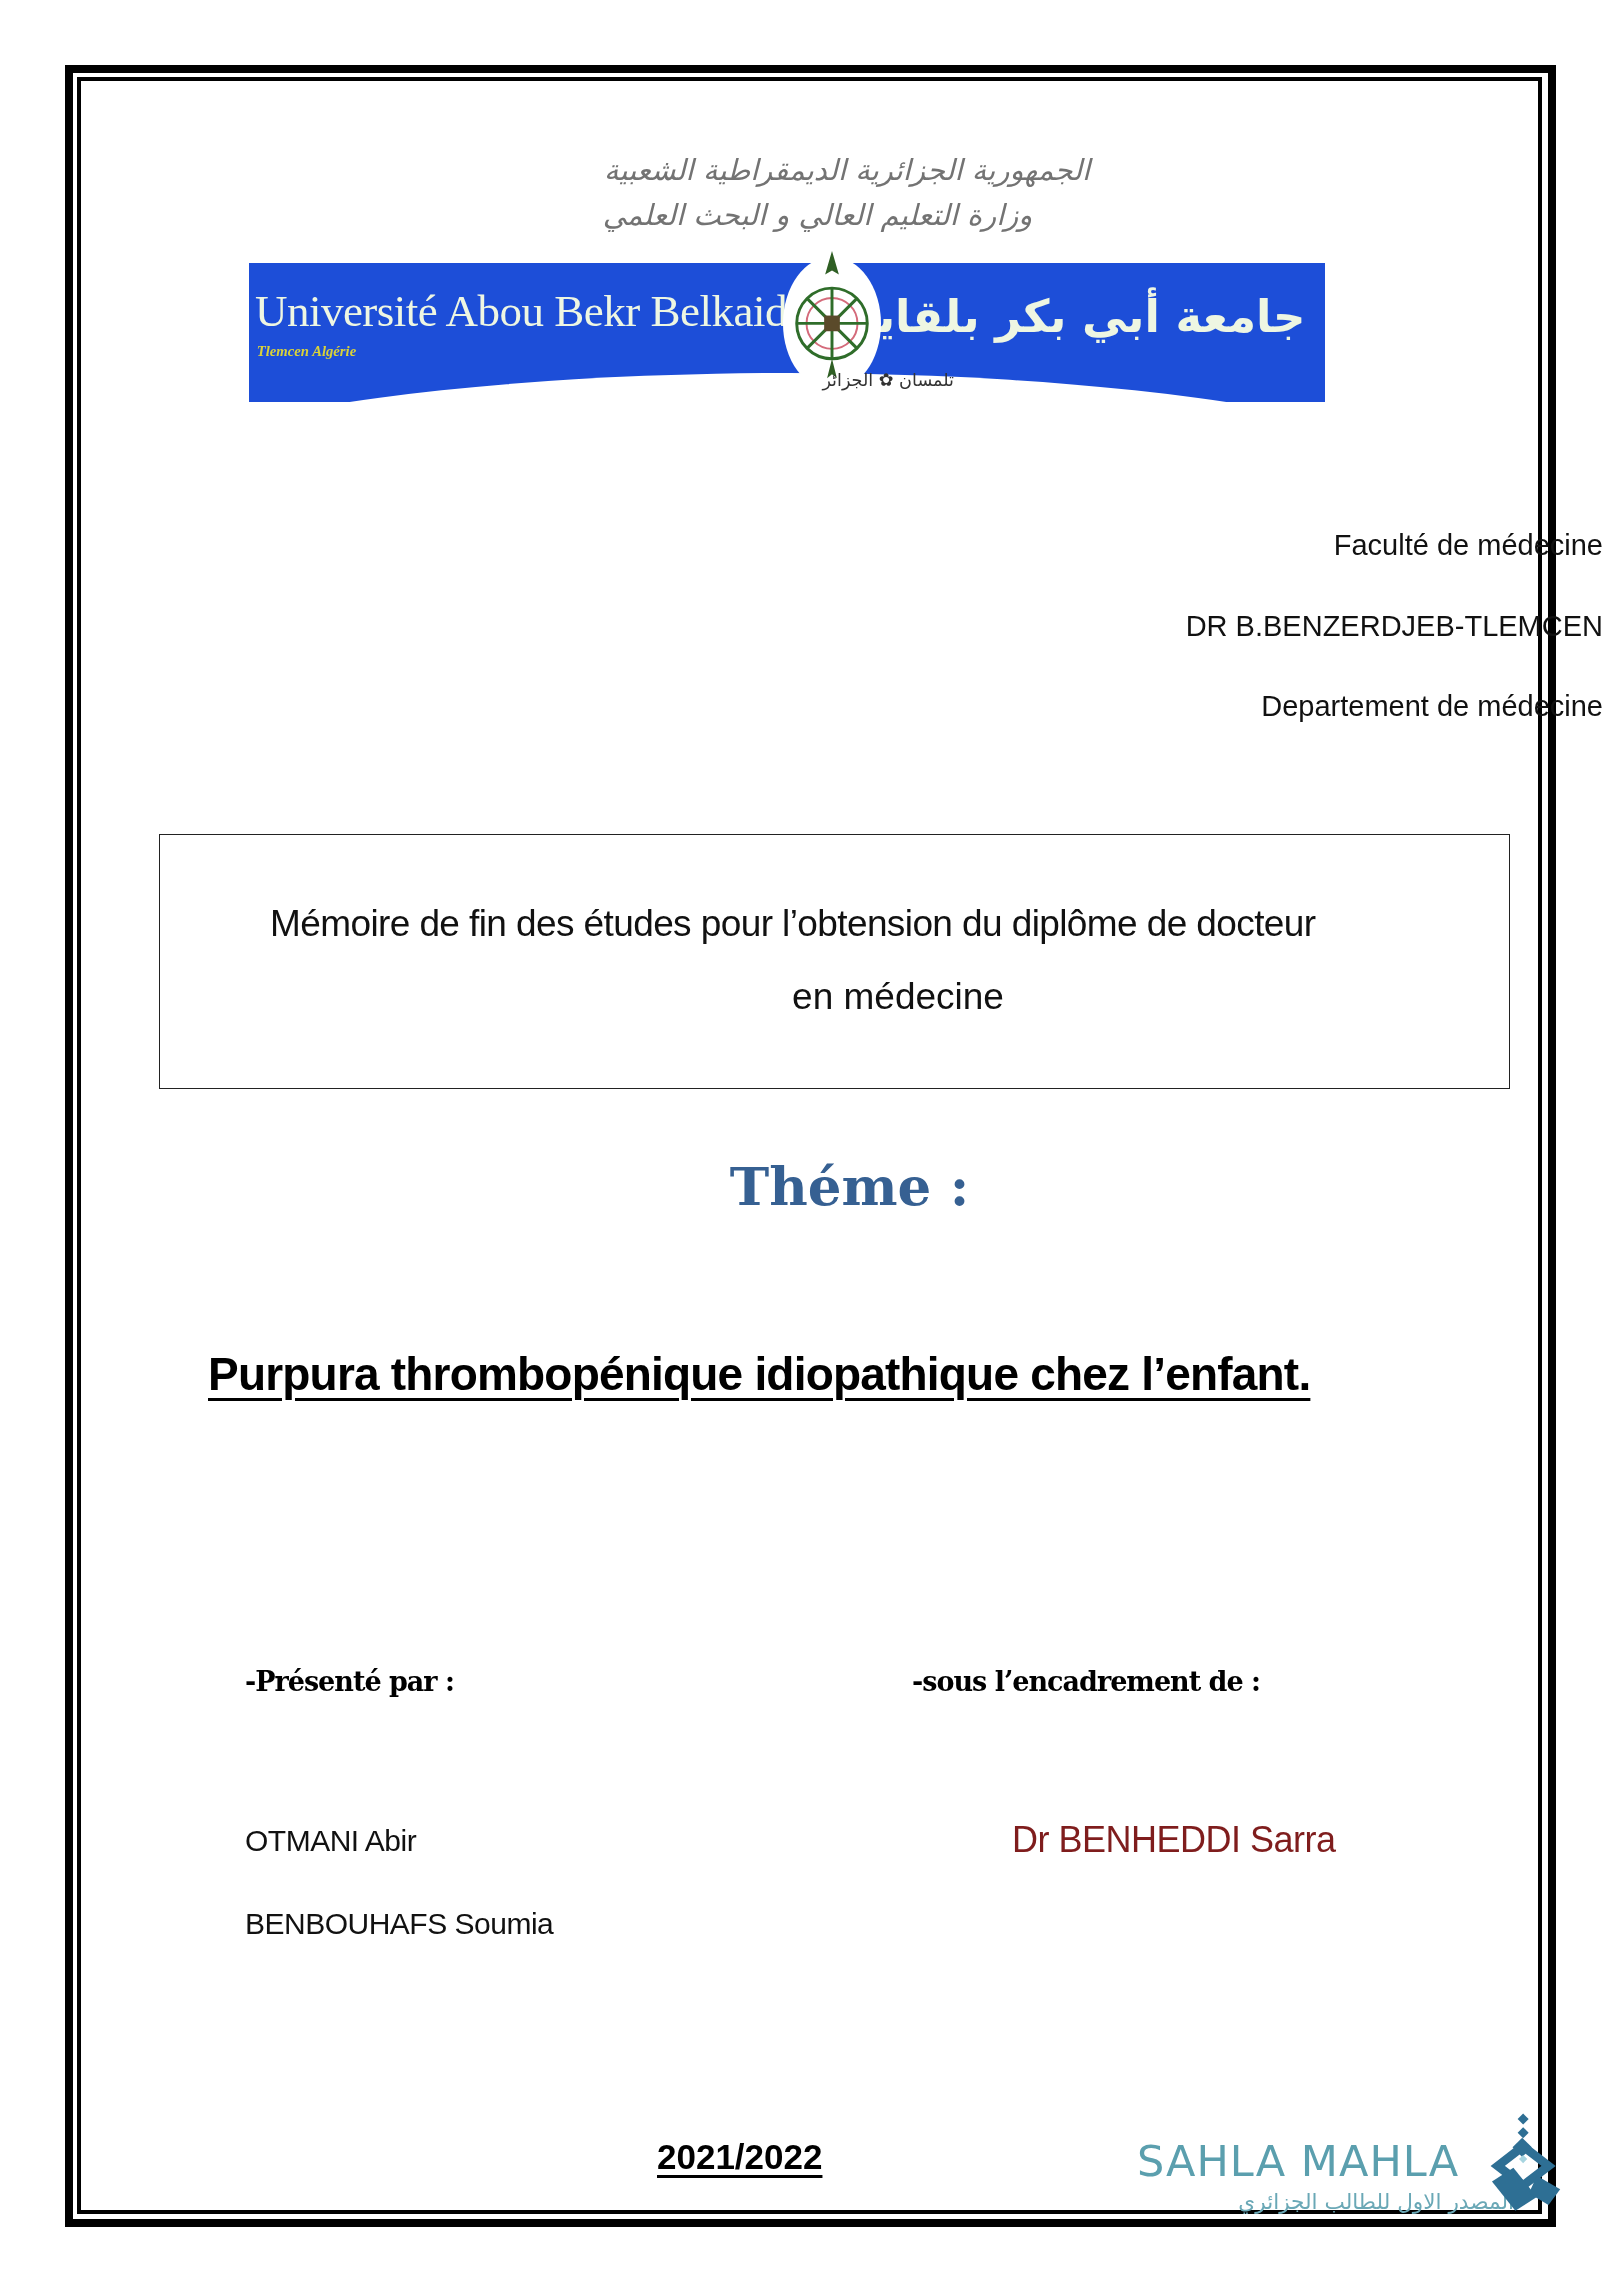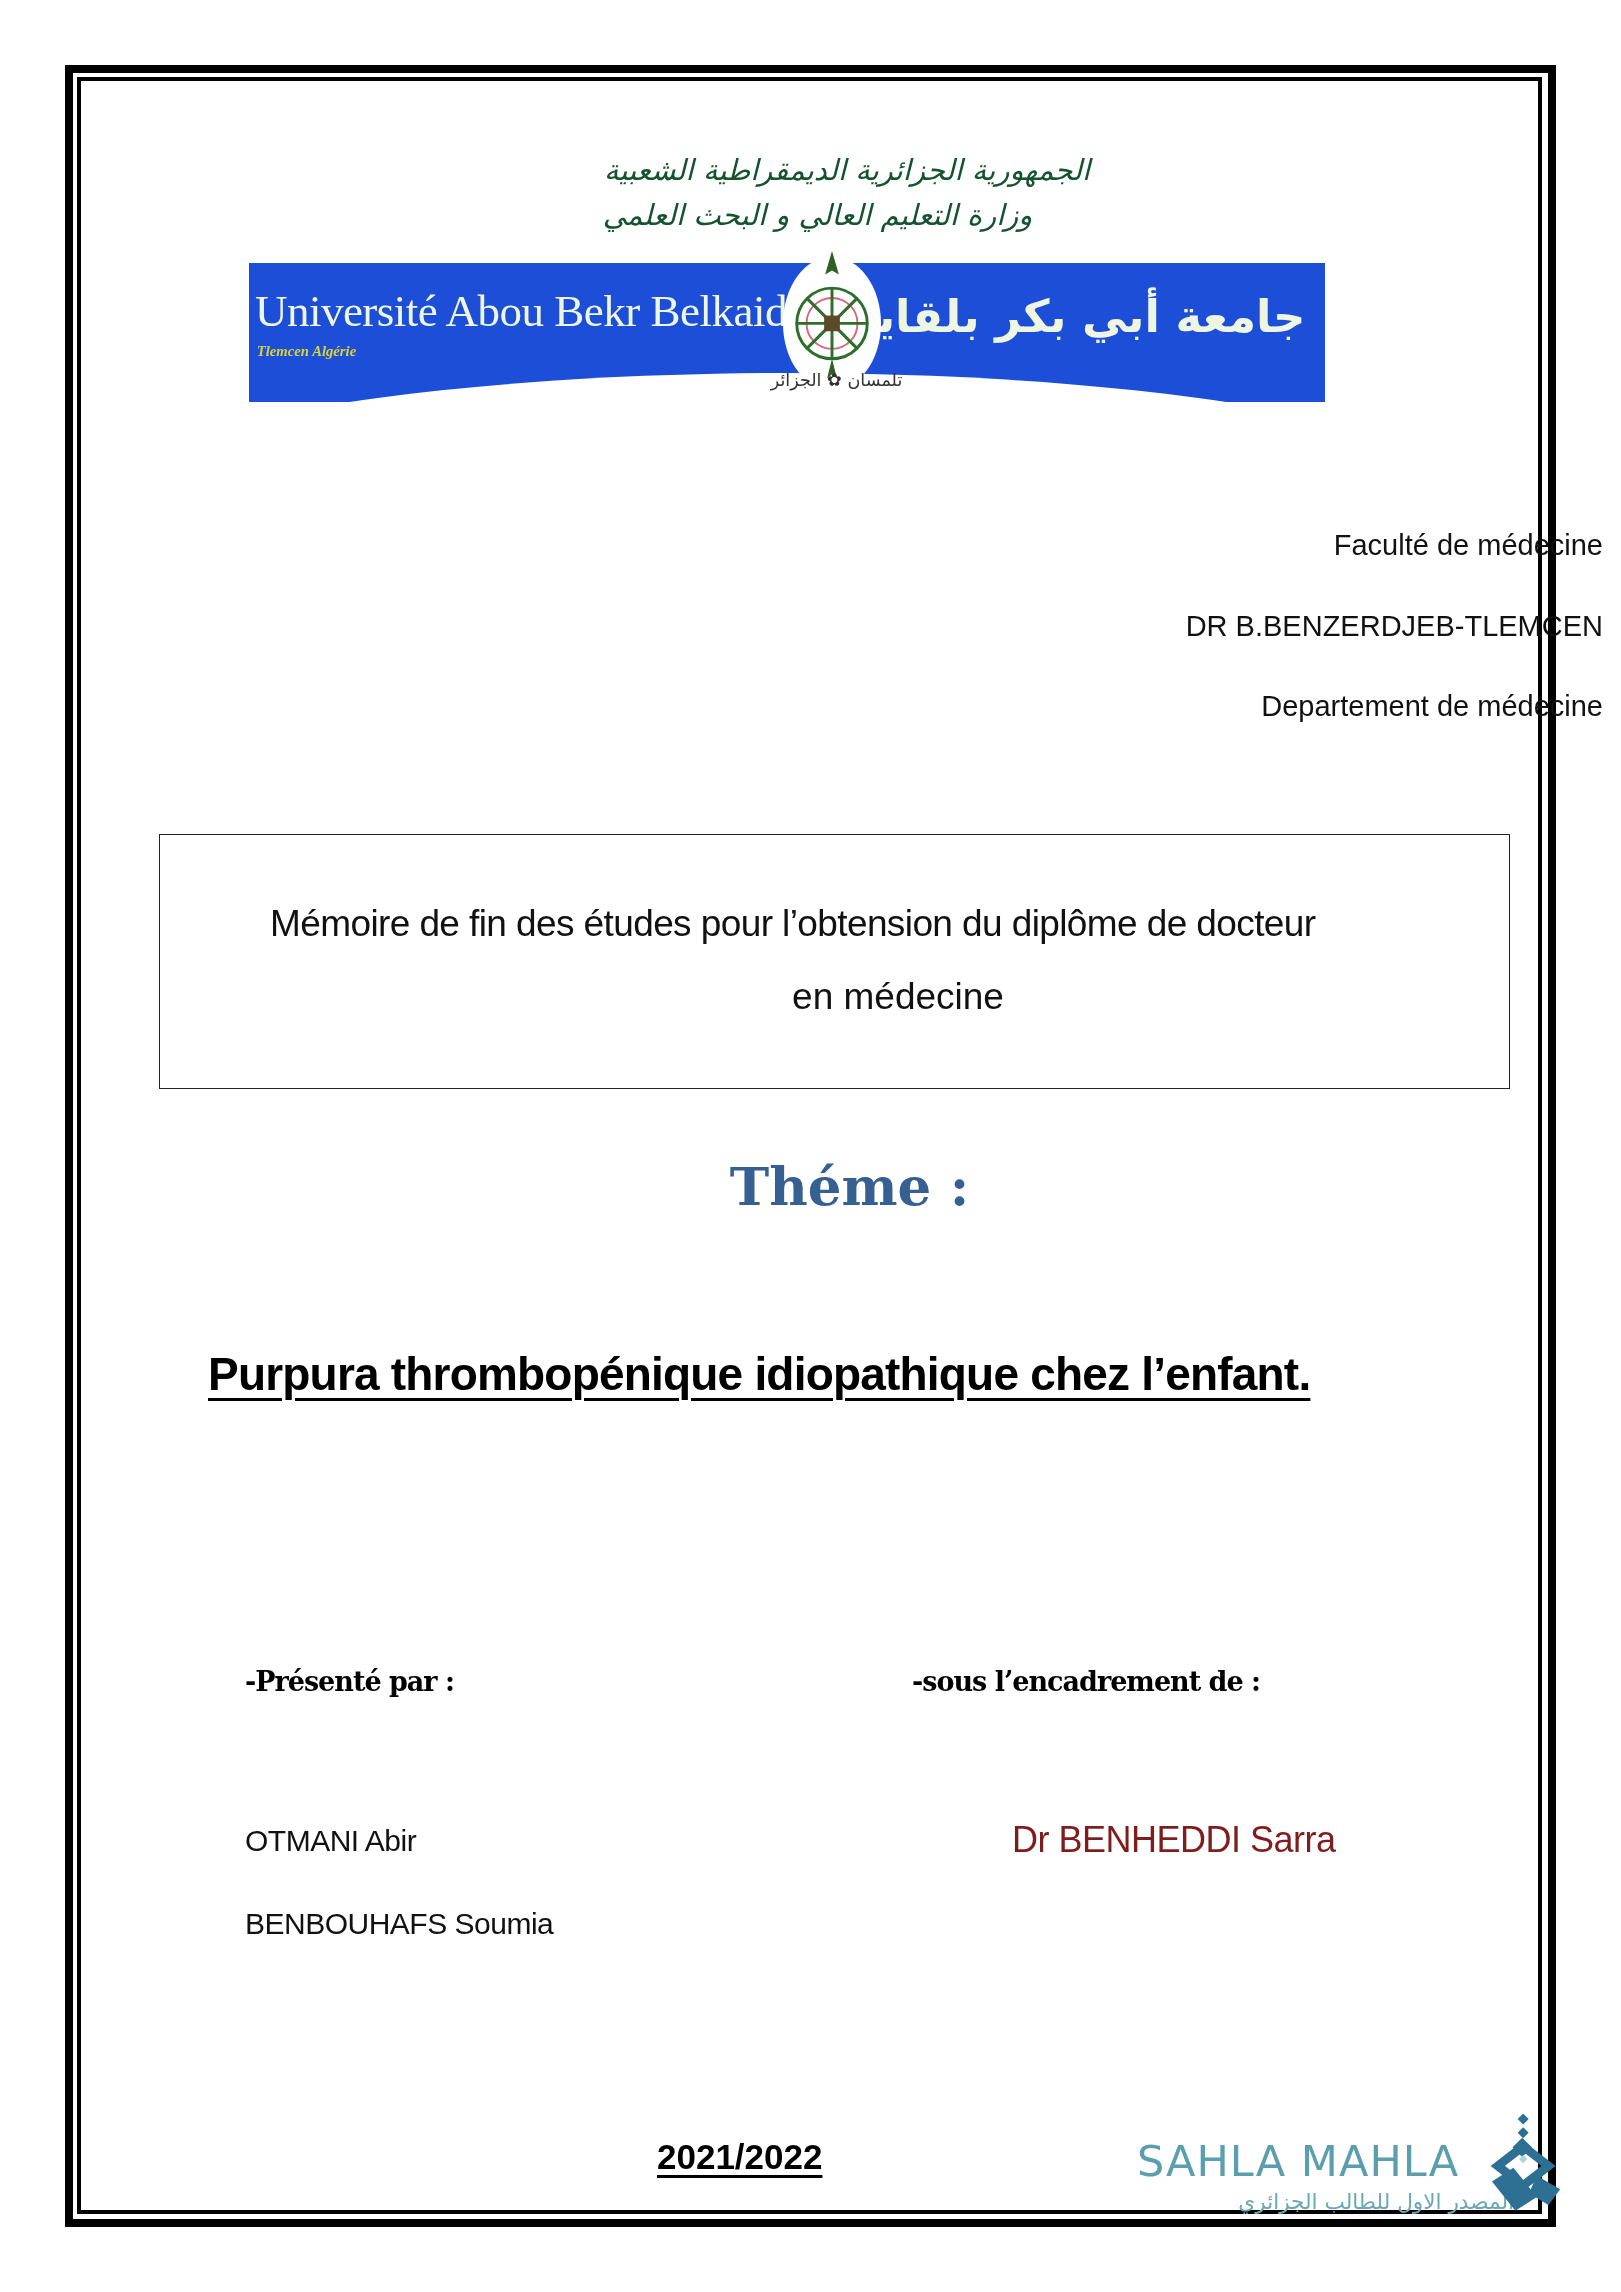--- a/index.html
+++ b/index.html
@@ -7,35 +7,35 @@
            font-family: "Liberation Sans", "DejaVu Sans", sans-serif; color: #000; }
     .abs { position: absolute; }
     .outer-border { left: 65px; top: 65px; width: 1491px; height: 2162px;
                     border: 8.8px solid #000; box-sizing: border-box; }
     .inner-border { left: 77px; top: 77px; width: 1465px; height: 2137px;
                     border: 4.9px solid #000; box-sizing: border-box; }
 
     
     .logo { left: 249px; top: 147px; width: 1078px; height: 270px; }
     .arabic-line { position: absolute; left: 0; width: 100%; text-align: center;
-                   font-family: "DejaVu Sans", sans-serif; color: #14532d;
+                   font-family: "DejaVu Sans", sans-serif; color: #737373;
                    font-style: italic; direction: rtl; }
     .arabic-line.l1 { top: 5.9px; font-size: 29px; letter-spacing: 1px; padding-left: 118px; box-sizing: border-box; }
     .arabic-line.l2 { top: 51px; font-size: 29px; padding-left: 59px; box-sizing: border-box; }
     .banner { position: absolute; left: 0; top: 116px; width: 1076px; height: 139px; background: #1d4ed8; overflow: hidden; }
     .banner-curve { position: absolute; left: -196px; top: 110px; width: 1470px; height: 294px;
                     background: #ffffff; border-radius: 50%; }
     .banner-title { position: absolute; left: 5.9px; top: 21.6px; font-family: "Liberation Serif", serif;
                     font-size: 45px; color: #eef6e2; white-space: nowrap; letter-spacing: -0.5px; }
     .banner-sub { position: absolute; left: 7.8px; top: 80px; font-family: "Liberation Serif", serif;
                   font-style: italic; font-weight: bold; font-size: 14.7px; color: #d9d23a; }
     .banner-arabic { position: absolute; right: 19.6px; top: 27.4px; font-family: "DejaVu Sans", sans-serif;
                      font-size: 45px; font-weight: bold; color: #eef6e2; direction: rtl; white-space: nowrap; }
     .emblem { position: absolute; left: 529px; top: 98px; width: 108px; height: 147px; }
-    .emblem-caption { position: absolute; left: 470px; top: 223px; width: 235px; text-align: center;
+    .emblem-caption { position: absolute; left: 470px; top: 223px; width: 235px; text-align: right;
                       font-family: "DejaVu Sans", sans-serif; font-size: 17.6px; color: #333; direction: rtl; white-space: nowrap; }
 
     
     .fac { left: 0; width: 1603px; text-align: right; font-family: "Liberation Sans", sans-serif;
            font-size: 29px; color: #111; }
 
     
     .memoire-box { left: 159px; top: 834px; width: 1351px; height: 255px; border: 1.5px solid #222;
                    box-sizing: border-box; }
     .memoire-line1 { position: absolute; left: 110px; top: 68px; font-size: 37px; color: #111;

